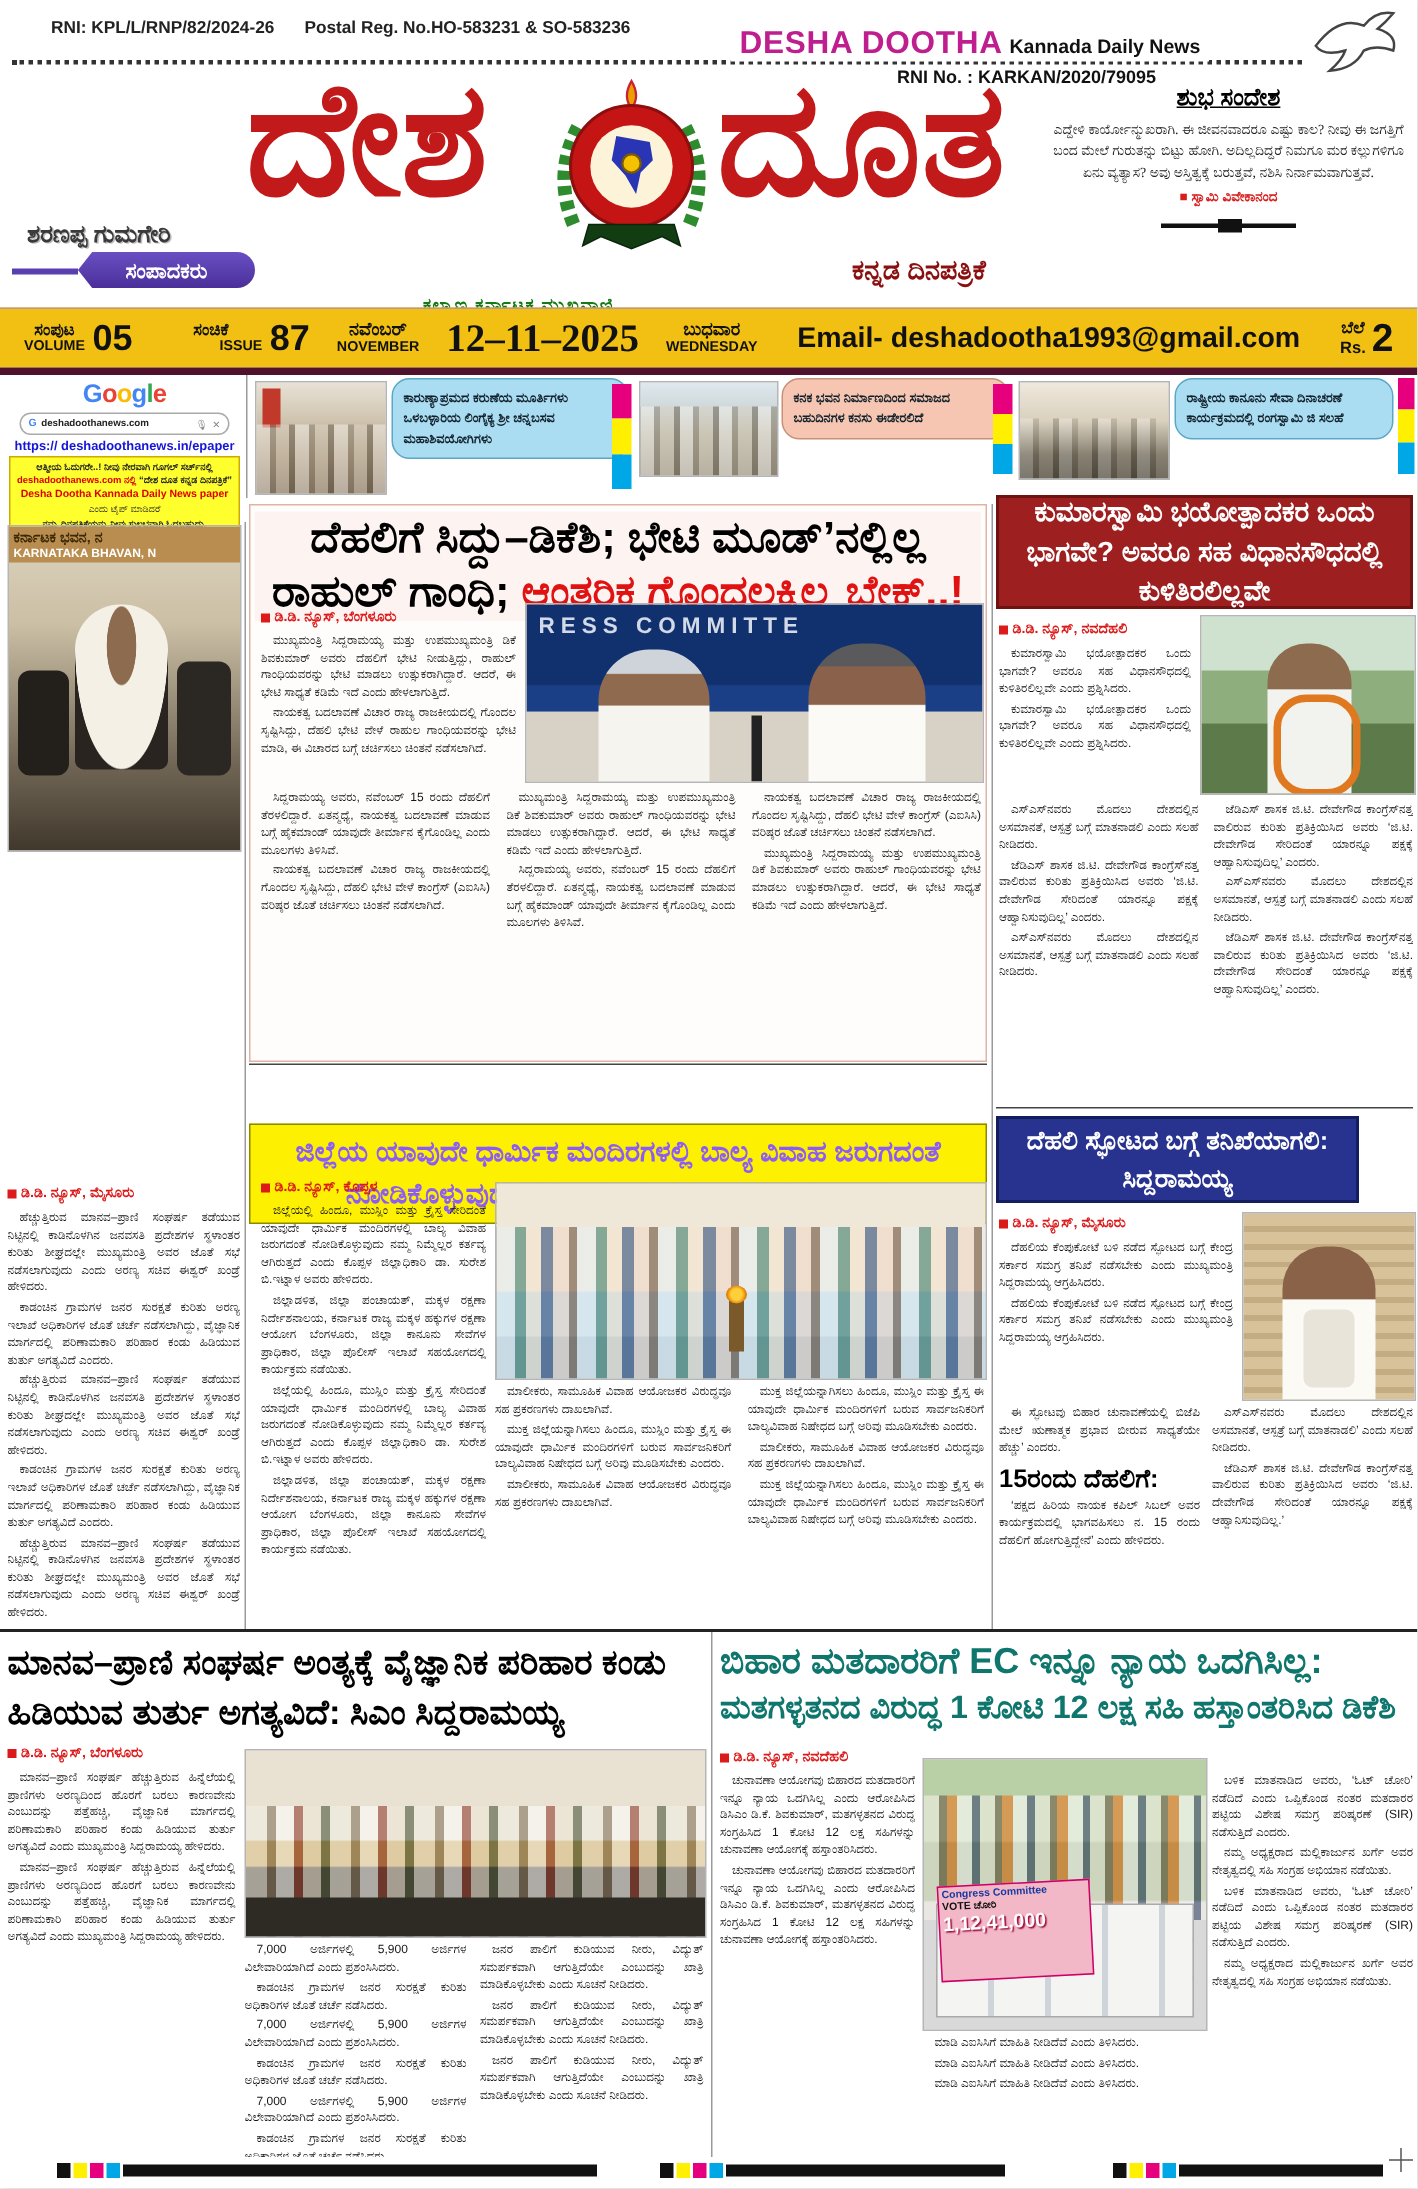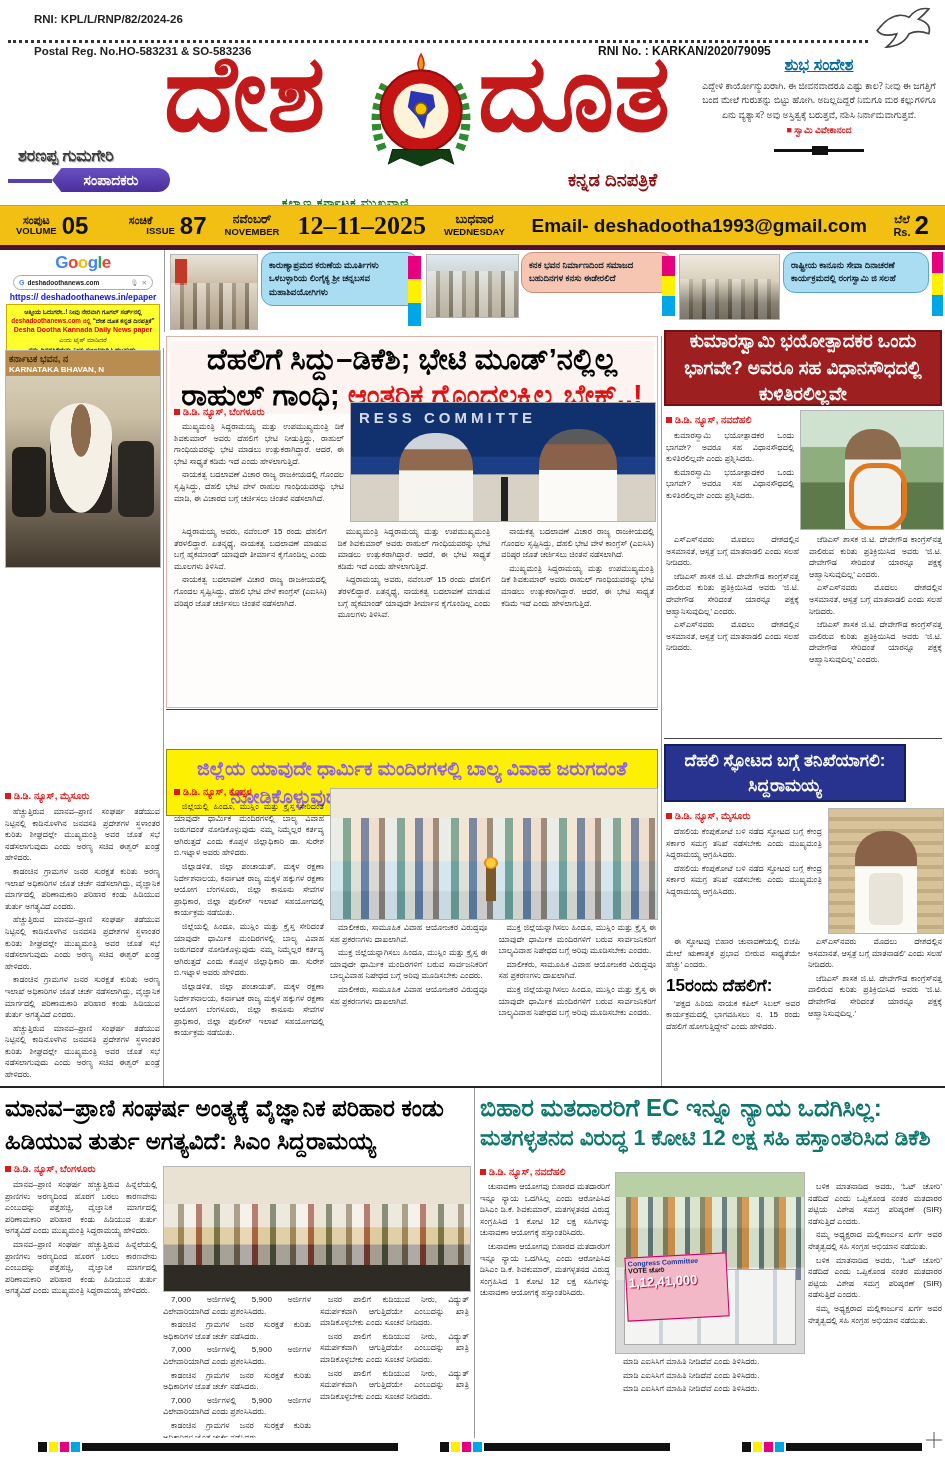--- a/index.html
+++ b/index.html
@@ -27,25 +27,29 @@
   .reg-group{display:flex;align-items:center;gap:2px;}
   .reg-group i{display:block;width:9px;height:10px;}
   .reg-bar{height:8px;background:#111;}
   .g-blue{color:#4285f4}.g-red{color:#ea4335}.g-yel{color:#fbbc05}.g-grn{color:#34a853}
 </style>
 </head>
 <body>
 
 <div class="page">
 
-  <div class="abs" style="left:34px;top:13px;display:flex;gap:20px;font-size:11.5px;font-weight:bold;color:#222;flex-direction:column;">
+  <div class="abs" style="left:34px;top:13px;display:flex;gap:20px;font-size:11.5px;font-weight:bold;color:#222;">
     <span>RNI: KPL/L/RNP/82/2024-26</span>
     <span>Postal Reg. No.HO-583231 &amp; SO-583236</span>
   </div>
   <div class="abs" style="left:8px;top:40px;width:860px;border-bottom:3px dotted #333;"></div>
+  <div class="abs" style="left:487px;top:17px;background:#fff;padding:0 6px;white-space:nowrap;">
+    <span class="b" style="font-size:21px;color:var(--brand-magenta);letter-spacing:.5px;">DESHA DOOTHA</span>
+    <span class="b" style="font-size:13px;color:#111;">Kannada Daily News</span>
+  </div>
   <div class="abs b" style="left:594px;top:44px;font-size:12px;color:#111;background:#fff;padding:0 4px;">RNI No. : KARKAN/2020/79095</div>
   <div class="abs" style="left:872px;top:4px;width:62px;height:48px;">
     <svg viewBox="0 0 60 45" width="62" height="48">
         <path d="M5 25 Q20 5 36 12 Q44 2 55 4 Q50 10 45 14 Q58 18 55 28 Q44 24 36 28 Q30 40 14 41 Q22 34 24 28 Q10 32 5 25 Z" fill="#ffffff" stroke="#444" stroke-width="1.6"></path>
       </svg>
   </div>
 
   <div class="abs b" style="left:18px;top:147px;font-size:16px;color:#3a3a3a;text-shadow:1px 1px 0 #bbb;">ಶರಣಪ್ಪ ಗುಮಗೇರಿ</div>
   <div class="abs" style="left:8px;top:179px;width:44px;height:4px;background:var(--ribbon-purple);"></div>
   <div class="abs b ctr" style="left:52px;top:168px;width:118px;height:24px;line-height:24px;background:linear-gradient(180deg,#6a4fc4,#4a2f9a);color:#fff;font-size:14px;border-radius:4px 12px 12px 4px;clip-path:polygon(0 50%,8% 0,100% 0,100% 100%,8% 100%);">ಸಂಪಾದಕರು</div>
@@ -61,21 +65,21 @@
       <circle cx="60" cy="58" r="27" fill="#fdf3d8"></circle>
       <path d="M50 38 L72 42 L74 54 L66 62 L63 76 L56 64 L47 54 Z" fill="#2a35b5"></path>
       <circle cx="60" cy="56" r="6" fill="#f4c200" stroke="#7a5c00" stroke-width="1.5"></circle>
       <path d="M32 96 L88 96 L92 110 L80 104 L60 112 L40 104 L28 110 Z" fill="#123d12" stroke="#0a260a"></path>
     </svg>
   </div>
   <div class="abs b" style="left:282px;top:184px;font-size:12px;color:var(--tagline-green);letter-spacing:1px;margin-top:12px;">ಕಲ್ಯಾಣ ಕರ್ನಾಟಕ ಮುಖವಾಣಿ</div>
   <div class="abs b" style="left:568px;top:170px;font-size:18px;color:var(--tagline-darkred);">ಕನ್ನಡ ದಿನಪತ್ರಿಕೆ</div>
 
   <div class="abs" style="left:700px;top:56px;width:238px;">
-    <div class="b ctr" style="font-size:16px;color:#0369a1;text-decoration:underline;margin-bottom:5px;">ಶುಭ ಸಂದೇಶ</div>
+    <div class="b ctr" style="font-size:16px;color:#000000;text-decoration:underline;margin-bottom:5px;">ಶುಭ ಸಂದೇಶ</div>
     <div class="jst" style="font-family:'Liberation Serif',serif;font-size:9.3px;line-height:1.55;color:#222;text-align:center;">ಎದ್ದೇಳಿ ಕಾರ್ಯೋನ್ಮುಖರಾಗಿ. ಈ ಜೀವನವಾದರೂ ಎಷ್ಟು ಕಾಲ? ನೀವು ಈ ಜಗತ್ತಿಗೆ ಬಂದ ಮೇಲೆ ಗುರುತನ್ನು ಬಿಟ್ಟು ಹೋಗಿ. ಅದಿಲ್ಲದಿದ್ದರೆ ನಿಮಗೂ ಮರ ಕಲ್ಲುಗಳಿಗೂ ಏನು ವ್ಯತ್ಯಾಸ? ಅವು ಅಸ್ತಿತ್ವಕ್ಕೆ ಬರುತ್ತವೆ, ನಶಿಸಿ ನಿರ್ನಾಮವಾಗುತ್ತವೆ.</div>
     <div class="b ctr" style="font-size:9px;color:#d81d1d;margin-top:3px;">■ <span>ಸ್ವಾಮಿ ವಿವೇಕಾನಂದ</span></div>
     <div class="ctr" style="margin-top:2px;"><span style="display:inline-block;width:90px;height:3px;background:#111;position:relative;"><i style="position:absolute;left:38px;top:-3px;width:16px;height:9px;background:#111;"></i></span></div>
   </div>
 
   <div class="abs" style="left:0;top:205px;width:945px;height:40px;background:var(--bar-yellow);border-top:1px solid #b98;display:flex;align-items:center;padding:0 16px;box-sizing:border-box;gap:18px;color:#111;">
     <div style="display:flex;align-items:center;gap:5px;">
       <div class="b ctr" style="font-size:11px;line-height:1.15;">
           <div>ಸಂಪುಟ</div>
           <div style="font-size:9.5px;">VOLUME</div>

